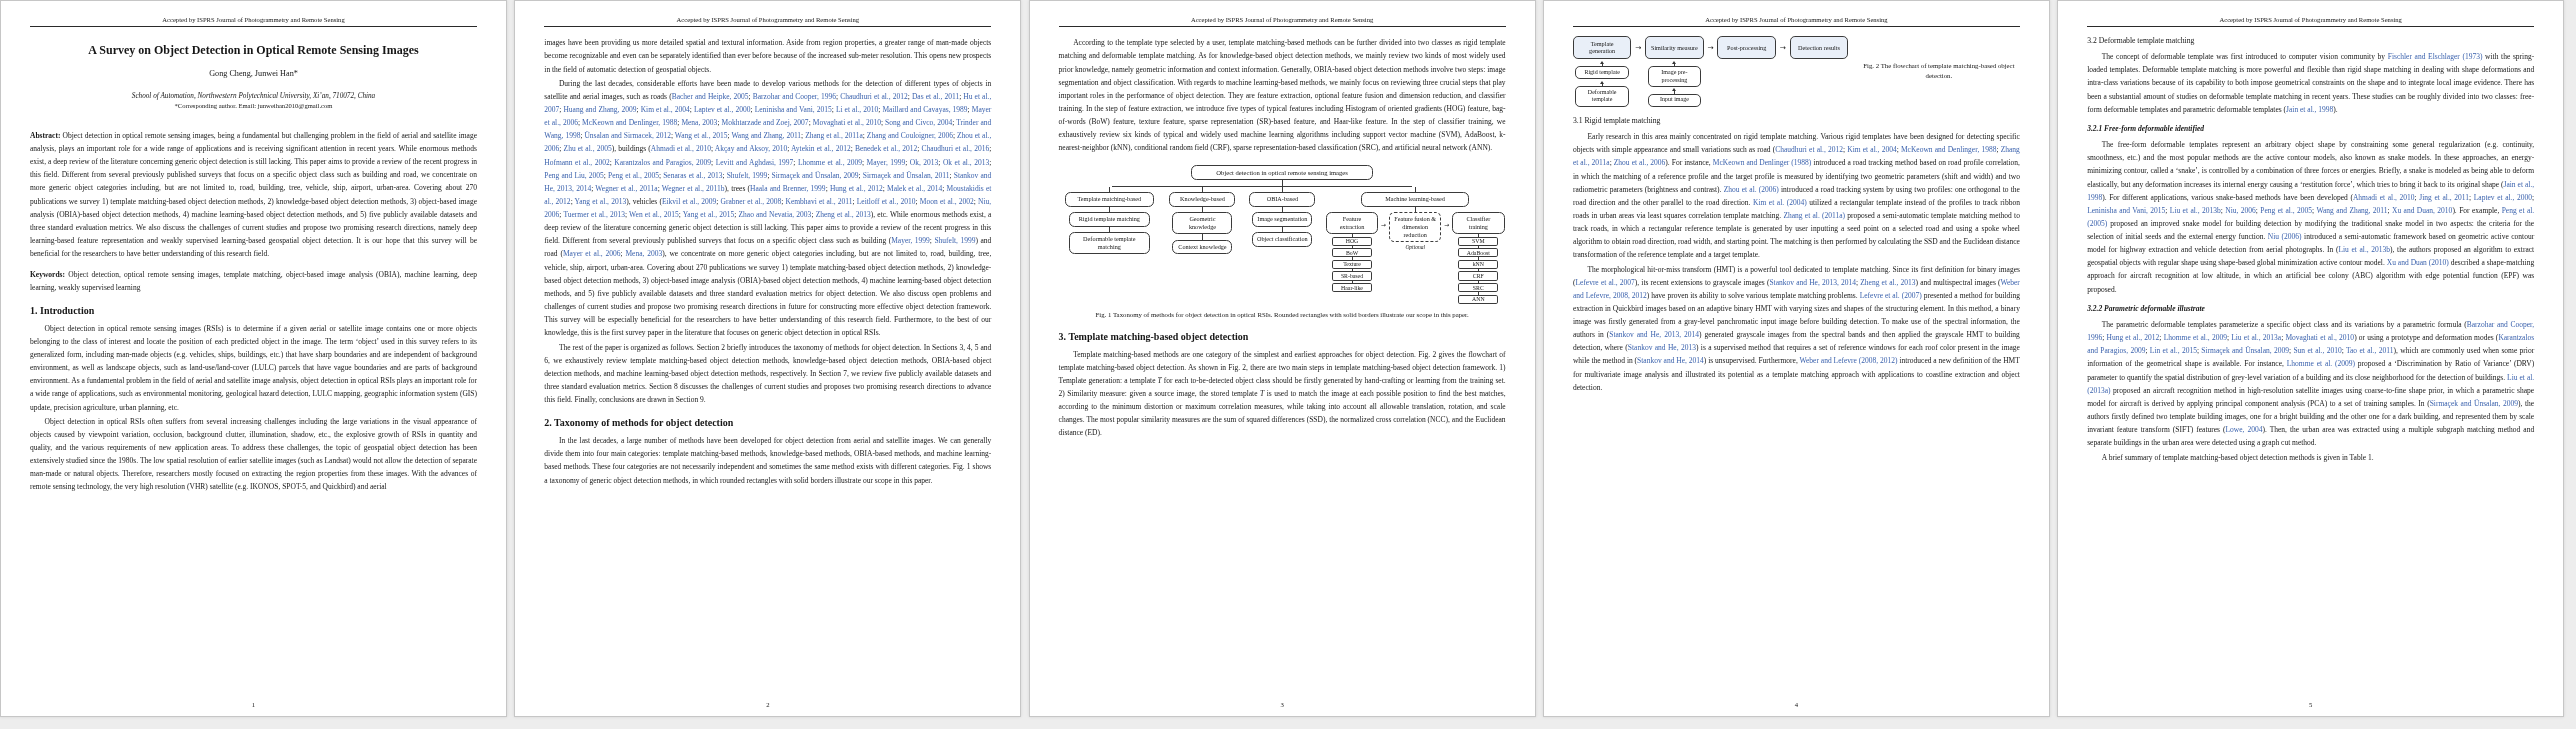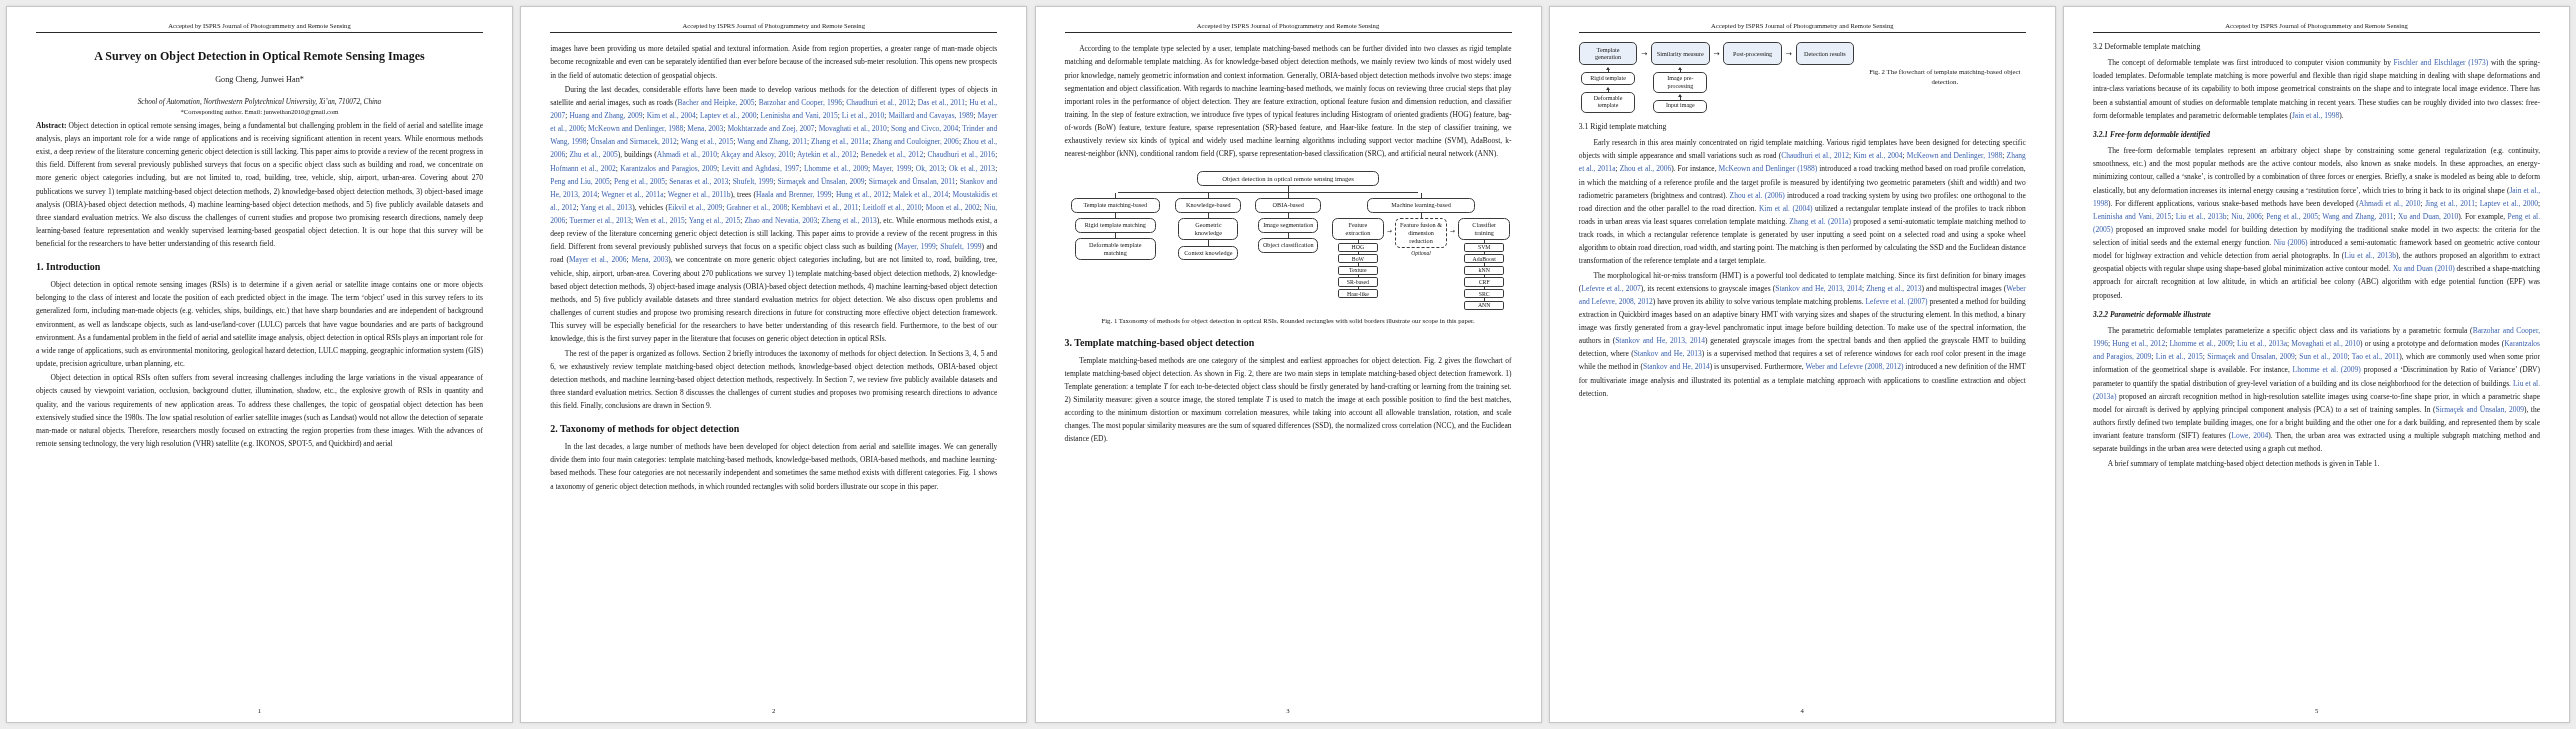--- a/index.html
+++ b/index.html
@@ -1,29 +1,29 @@
 <!DOCTYPE html>
 <html style="font-size:9.7px"><head>
 <meta charset="utf-8">
 <title>A Survey on Object Detection in Optical Remote Sensing Images</title>
 <style>
   html,body{margin:0;padding:0;}
   body{width:2576px;height:729px;background:#ededed;overflow:hidden;
        font-family:"Liberation Serif","DejaVu Serif",serif;color:#161616;}
-  .doc{display:flex;gap:7.3px;padding:6px;}
+  .doc{display:flex;gap:7.3px;}
   .page{position:relative;width:507px;height:717px;background:#ffffff;border:0.6px solid #c6c6c6;
         box-shadow:0 0 3px rgba(0,0,0,.10);padding:14.6px 29px 27px 29px;box-sizing:border-box;overflow:hidden;}
   .running-head{font-size:6.6px;text-align:center;padding-bottom:3px;border-bottom:0.6px solid #2a2a2a;margin-bottom:9.7px;}
   .pageno{position:absolute;left:0;right:0;bottom:8.5px;text-align:center;font-size:6.7px;}
   .title{font-size:12px;font-weight:bold;text-align:center;line-height:1.3;margin:16px 14.6px 11px 14.6px;}
   .authors{font-size:8.2px;text-align:center;margin-bottom:14px;}
   .affiliation{font-size:7.2px;font-style:italic;text-align:center;}
   .correspondence{font-size:6.6px;text-align:center;margin-top:1.8px;}
   .bodytxt{font-size:7.5px;line-height:1.75;text-align:justify;margin:0 0 1.2px 0;}
-  .abstract{margin-top:4px;}
+  .abstract{margin-top:20px;}
   .keywords{margin-top:7.3px;}
   .ind{text-indent:14.6px;}
   .sec{font-size:10px;font-weight:bold;margin:11px 0 6px 0;}
   .subsec{font-size:7.7px;font-weight:normal;margin:9.7px 0 4.9px 0;}
   .subsubsec{font-size:7.5px;font-weight:bold;font-style:italic;margin:8.5px 0 4.9px 0;}
   a.cite{color:#3b62ad;text-decoration:none;cursor:pointer;}
   
   .fig{margin:8.5px 0 2.4px 0;}
   .box{border:0.6px solid #3a3a3a;border-radius:5.5px;background:#fff;text-align:center;
        font-size:6.2px;line-height:1.25;padding:2.4px 3.6px;box-sizing:border-box;}
@@ -64,20 +64,21 @@
 
 <div class="doc">
 
   <section class="page">
     <header class="running-head">Accepted by ISPRS Journal of Photogrammetry and Remote Sensing</header>
     <h1 class="title">A Survey on Object Detection in Optical Remote Sensing Images</h1>
     <div class="authors">Gong Cheng, Junwei Han*</div>
     <div class="affiliation">School of Automation, Northwestern Polytechnical University, Xi’an, 710072, China</div>
     <div class="correspondence">*Corresponding author. Email: junweihan2010@gmail.com</div>
     <p class="bodytxt abstract"><b>Abstract:</b> Object detection in optical remote sensing images, being a fundamental but challenging problem in the field of aerial and satellite image analysis, plays an important role for a wide range of applications and is receiving significant attention in recent years. While enormous methods exist, a deep review of the literature concerning generic object detection is still lacking. This paper aims to provide a review of the recent progress in this field. Different from several previously published surveys that focus on a specific object class such as building and road, we concentrate on more generic object categories including, but are not limited to, road, building, tree, vehicle, ship, airport, urban-area. Covering about 270 publications we survey 1) template matching-based object detection methods, 2) knowledge-based object detection methods, 3) object-based image analysis (OBIA)-based object detection methods, 4) machine learning-based object detection methods, and 5) five publicly available datasets and three standard evaluation metrics. We also discuss the challenges of current studies and propose two promising research directions, namely deep learning-based feature representation and weakly supervised learning-based geospatial object detection. It is our hope that this survey will be beneficial for the researchers to have better understanding of this research field.</p>
+    <p class="bodytxt keywords"><b>Keywords:</b> Object detection, optical remote sensing images, template matching, object-based image analysis (OBIA), machine learning, deep learning, weakly supervised learning</p>
     <h2 class="sec">1. Introduction</h2>
     <p class="bodytxt ind">Object detection in optical remote sensing images (RSIs) is to determine if a given aerial or satellite image contains one or more objects belonging to the class of interest and locate the position of each predicted object in the image. The term ‘object’ used in this survey refers to its generalized form, including man-made objects (e.g. vehicles, ships, buildings, etc.) that have sharp boundaries and are independent of background environment, as well as landscape objects, such as land-use/land-cover (LULC) parcels that have vague boundaries and are parts of background environment. As a fundamental problem in the field of aerial and satellite image analysis, object detection in optical RSIs plays an important role for a wide range of applications, such as environmental monitoring, geological hazard detection, LULC mapping, geographic information system (GIS) update, precision agriculture, urban planning, etc.</p>
     <p class="bodytxt ind">Object detection in optical RSIs often suffers from several increasing challenges including the large variations in the visual appearance of objects caused by viewpoint variation, occlusion, background clutter, illumination, shadow, etc., the explosive growth of RSIs in quantity and quality, and the various requirements of new application areas. To address these challenges, the topic of geospatial object detection has been extensively studied since the 1980s. The low spatial resolution of earlier satellite images (such as Landsat) would not allow the detection of separate man-made or natural objects. Therefore, researchers mostly focused on extracting the region properties from these images. With the advances of remote sensing technology, the very high resolution (VHR) satellite (e.g. IKONOS, SPOT-5, and Quickbird) and aerial</p>
     <div class="pageno">1</div>
   </section>
 
   <section class="page">
     <header class="running-head">Accepted by ISPRS Journal of Photogrammetry and Remote Sensing</header>
     <p class="bodytxt">images have been providing us more detailed spatial and textural information. Aside from region properties, a greater range of man-made objects become recognizable and even can be separately identified than ever before because of the increased sub-meter resolution. This opens new prospects in the field of automatic detection of geospatial objects.</p>
     <p class="bodytxt ind">During the last decades, considerable efforts have been made to develop various methods for the detection of different types of objects in satellite and aerial images, such as roads (<a class="cite">Bacher and Heipke, 2005</a>; <a class="cite">Barzohar and Cooper, 1996</a>; <a class="cite">Chaudhuri et al., 2012</a>; <a class="cite">Das et al., 2011</a>; <a class="cite">Hu et al., 2007</a>; <a class="cite">Huang and Zhang, 2009</a>; <a class="cite">Kim et al., 2004</a>; <a class="cite">Laptev et al., 2000</a>; <a class="cite">Leninisha and Vani, 2015</a>; <a class="cite">Li et al., 2010</a>; <a class="cite">Maillard and Cavayas, 1989</a>; <a class="cite">Mayer et al., 2006</a>; <a class="cite">McKeown and Denlinger, 1988</a>; <a class="cite">Mena, 2003</a>; <a class="cite">Mokhtarzade and Zoej, 2007</a>; <a class="cite">Movaghati et al., 2010</a>; <a class="cite">Song and Civco, 2004</a>; <a class="cite">Trinder and Wang, 1998</a>; <a class="cite">Ünsalan and Sirmacek, 2012</a>; <a class="cite">Wang et al., 2015</a>; <a class="cite">Wang and Zhang, 2011</a>; <a class="cite">Zhang et al., 2011a</a>; <a class="cite">Zhang and Couloigner, 2006</a>; <a class="cite">Zhou et al., 2006</a>; <a class="cite">Zhu et al., 2005</a>), buildings (<a class="cite">Ahmadi et al., 2010</a>; <a class="cite">Akçay and Aksoy, 2010</a>; <a class="cite">Aytekin et al., 2012</a>; <a class="cite">Benedek et al., 2012</a>; <a class="cite">Chaudhuri et al., 2016</a>; <a class="cite">Hofmann et al., 2002</a>; <a class="cite">Karantzalos and Paragios, 2009</a>; <a class="cite">Levitt and Aghdasi, 1997</a>; <a class="cite">Lhomme et al., 2009</a>; <a class="cite">Mayer, 1999</a>; <a class="cite">Ok, 2013</a>; <a class="cite">Ok et al., 2013</a>; <a class="cite">Peng and Liu, 2005</a>; <a class="cite">Peng et al., 2005</a>; <a class="cite">Senaras et al., 2013</a>; <a class="cite">Shufelt, 1999</a>; <a class="cite">Sirmaçek and Ünsalan, 2009</a>; <a class="cite">Sirmaçek and Ünsalan, 2011</a>; <a class="cite">Stankov and He, 2013, 2014</a>; <a class="cite">Wegner et al., 2011a</a>; <a class="cite">Wegner et al., 2011b</a>), trees (<a class="cite">Haala and Brenner, 1999</a>; <a class="cite">Hung et al., 2012</a>; <a class="cite">Malek et al., 2014</a>; <a class="cite">Moustakidis et al., 2012</a>; <a class="cite">Yang et al., 2013</a>), vehicles (<a class="cite">Eikvil et al., 2009</a>; <a class="cite">Grabner et al., 2008</a>; <a class="cite">Kembhavi et al., 2011</a>; <a class="cite">Leitloff et al., 2010</a>; <a class="cite">Moon et al., 2002</a>; <a class="cite">Niu, 2006</a>; <a class="cite">Tuermer et al., 2013</a>; <a class="cite">Wen et al., 2015</a>; <a class="cite">Yang et al., 2015</a>; <a class="cite">Zhao and Nevatia, 2003</a>; <a class="cite">Zheng et al., 2013</a>), etc. While enormous methods exist, a deep review of the literature concerning generic object detection is still lacking. This paper aims to provide a review of the recent progress in this field. Different from several previously published surveys that focus on a specific object class such as building (<a class="cite">Mayer, 1999</a>; <a class="cite">Shufelt, 1999</a>) and road (<a class="cite">Mayer et al., 2006</a>; <a class="cite">Mena, 2003</a>), we concentrate on more generic object categories including, but are not limited to, road, building, tree, vehicle, ship, airport, urban-area. Covering about 270 publications we survey 1) template matching-based object detection methods, 2) knowledge-based object detection methods, 3) object-based image analysis (OBIA)-based object detection methods, 4) machine learning-based object detection methods, and 5) five publicly available datasets and three standard evaluation metrics for object detection. We also discuss open problems and challenges of current studies and propose two promising research directions in future for constructing more effective object detection framework. This survey will be especially beneficial for the researchers to have better understanding of this research field. Furthermore, to the best of our knowledge, this is the first survey paper in the literature that focuses on generic object detection in optical RSIs.</p>

